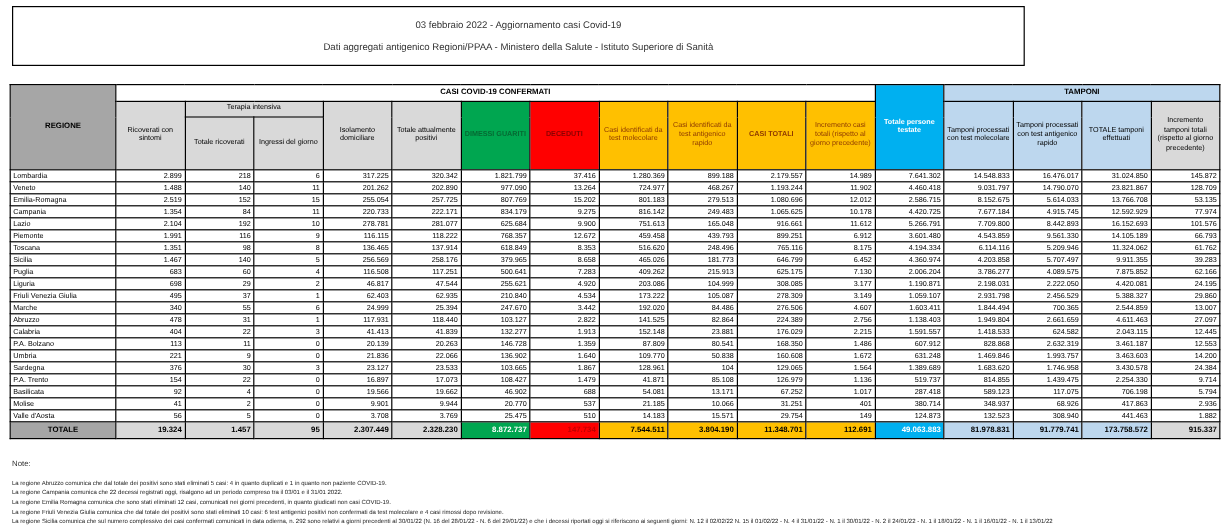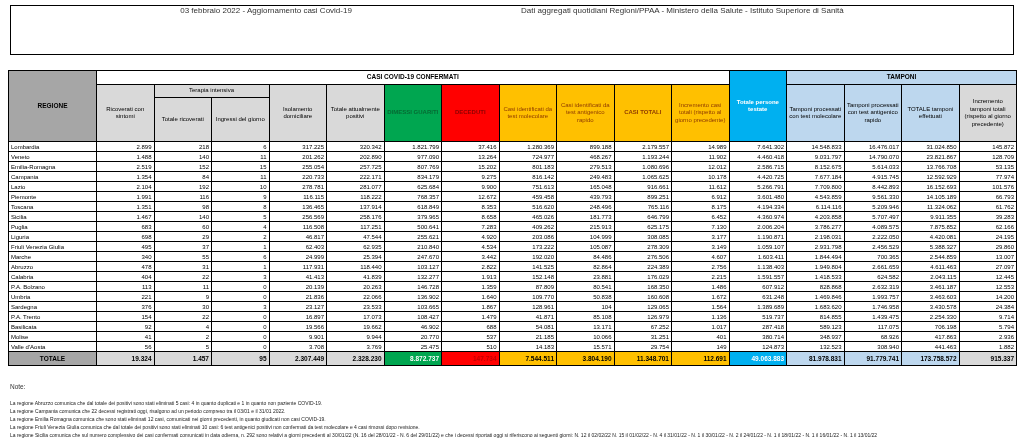--- a/index.html
+++ b/index.html
@@ -5,23 +5,23 @@
   * { margin: 0; padding: 0; box-sizing: border-box; }
   html, body { background: #fff; }
   body {
     width: 1024px; height: 443px;
     font-family: "Liberation Sans", sans-serif;
     color: #000;
     position: relative;
     overflow: hidden;
   }
   .title-box {
-    position: absolute; left: 10px; top: 5px; width: 1004px; height: 50px;
+    position: absolute; left: 10px; top: 5px; width: 844px; height: 50px;
     border: 1px solid #000;
-    display: flex; flex-direction: row; justify-content: space-evenly;
+    display: flex; flex-direction: column; justify-content: space-evenly;
     text-align: center; font-size: 8px; color: #333;
   }
   table {
     position: absolute; left: 8px; top: 70px;
     border-collapse: collapse; table-layout: fixed; width: 1008px;
     font-size: 6px;
   }
   th, td { border: 1px solid #000; padding: 0 2px; overflow: hidden; }
   th { font-weight: normal; text-align: center; vertical-align: middle; background: #D9D9D9; line-height: 1.25; }
   .h-group { height: 14px; font-size: 6.5px; font-weight: bold; background: #fff; }
@@ -49,21 +49,21 @@
     font-size: 5px; color: #222; line-height: 1.6;
   }
   .notes .notes-label { font-size: 6.5px; color: #333; margin-bottom: 7px; }
   .notes .note-line { white-space: nowrap; }
 </style>
 </head>
 <body>
 
 <div class="title-box">
   <div>03 febbraio 2022 - Aggiornamento casi Covid-19</div>
-  <div>Dati aggregati quotidiani Regioni/PPAA - Ministero della Salute - Istituto Superiore di Sanità</div>
+  <div>Dati aggregati antigenico Regioni/PPAA - Ministero della Salute - Istituto Superiore di Sanità</div>
 </div>
 
 <table>
   <colgroup>
     <col style="width:88px">
     <col span="16" style="width:57.5px">
   </colgroup>
   <thead>
     <tr>
       <th rowspan="3" class="h-regione">REGIONE</th>

